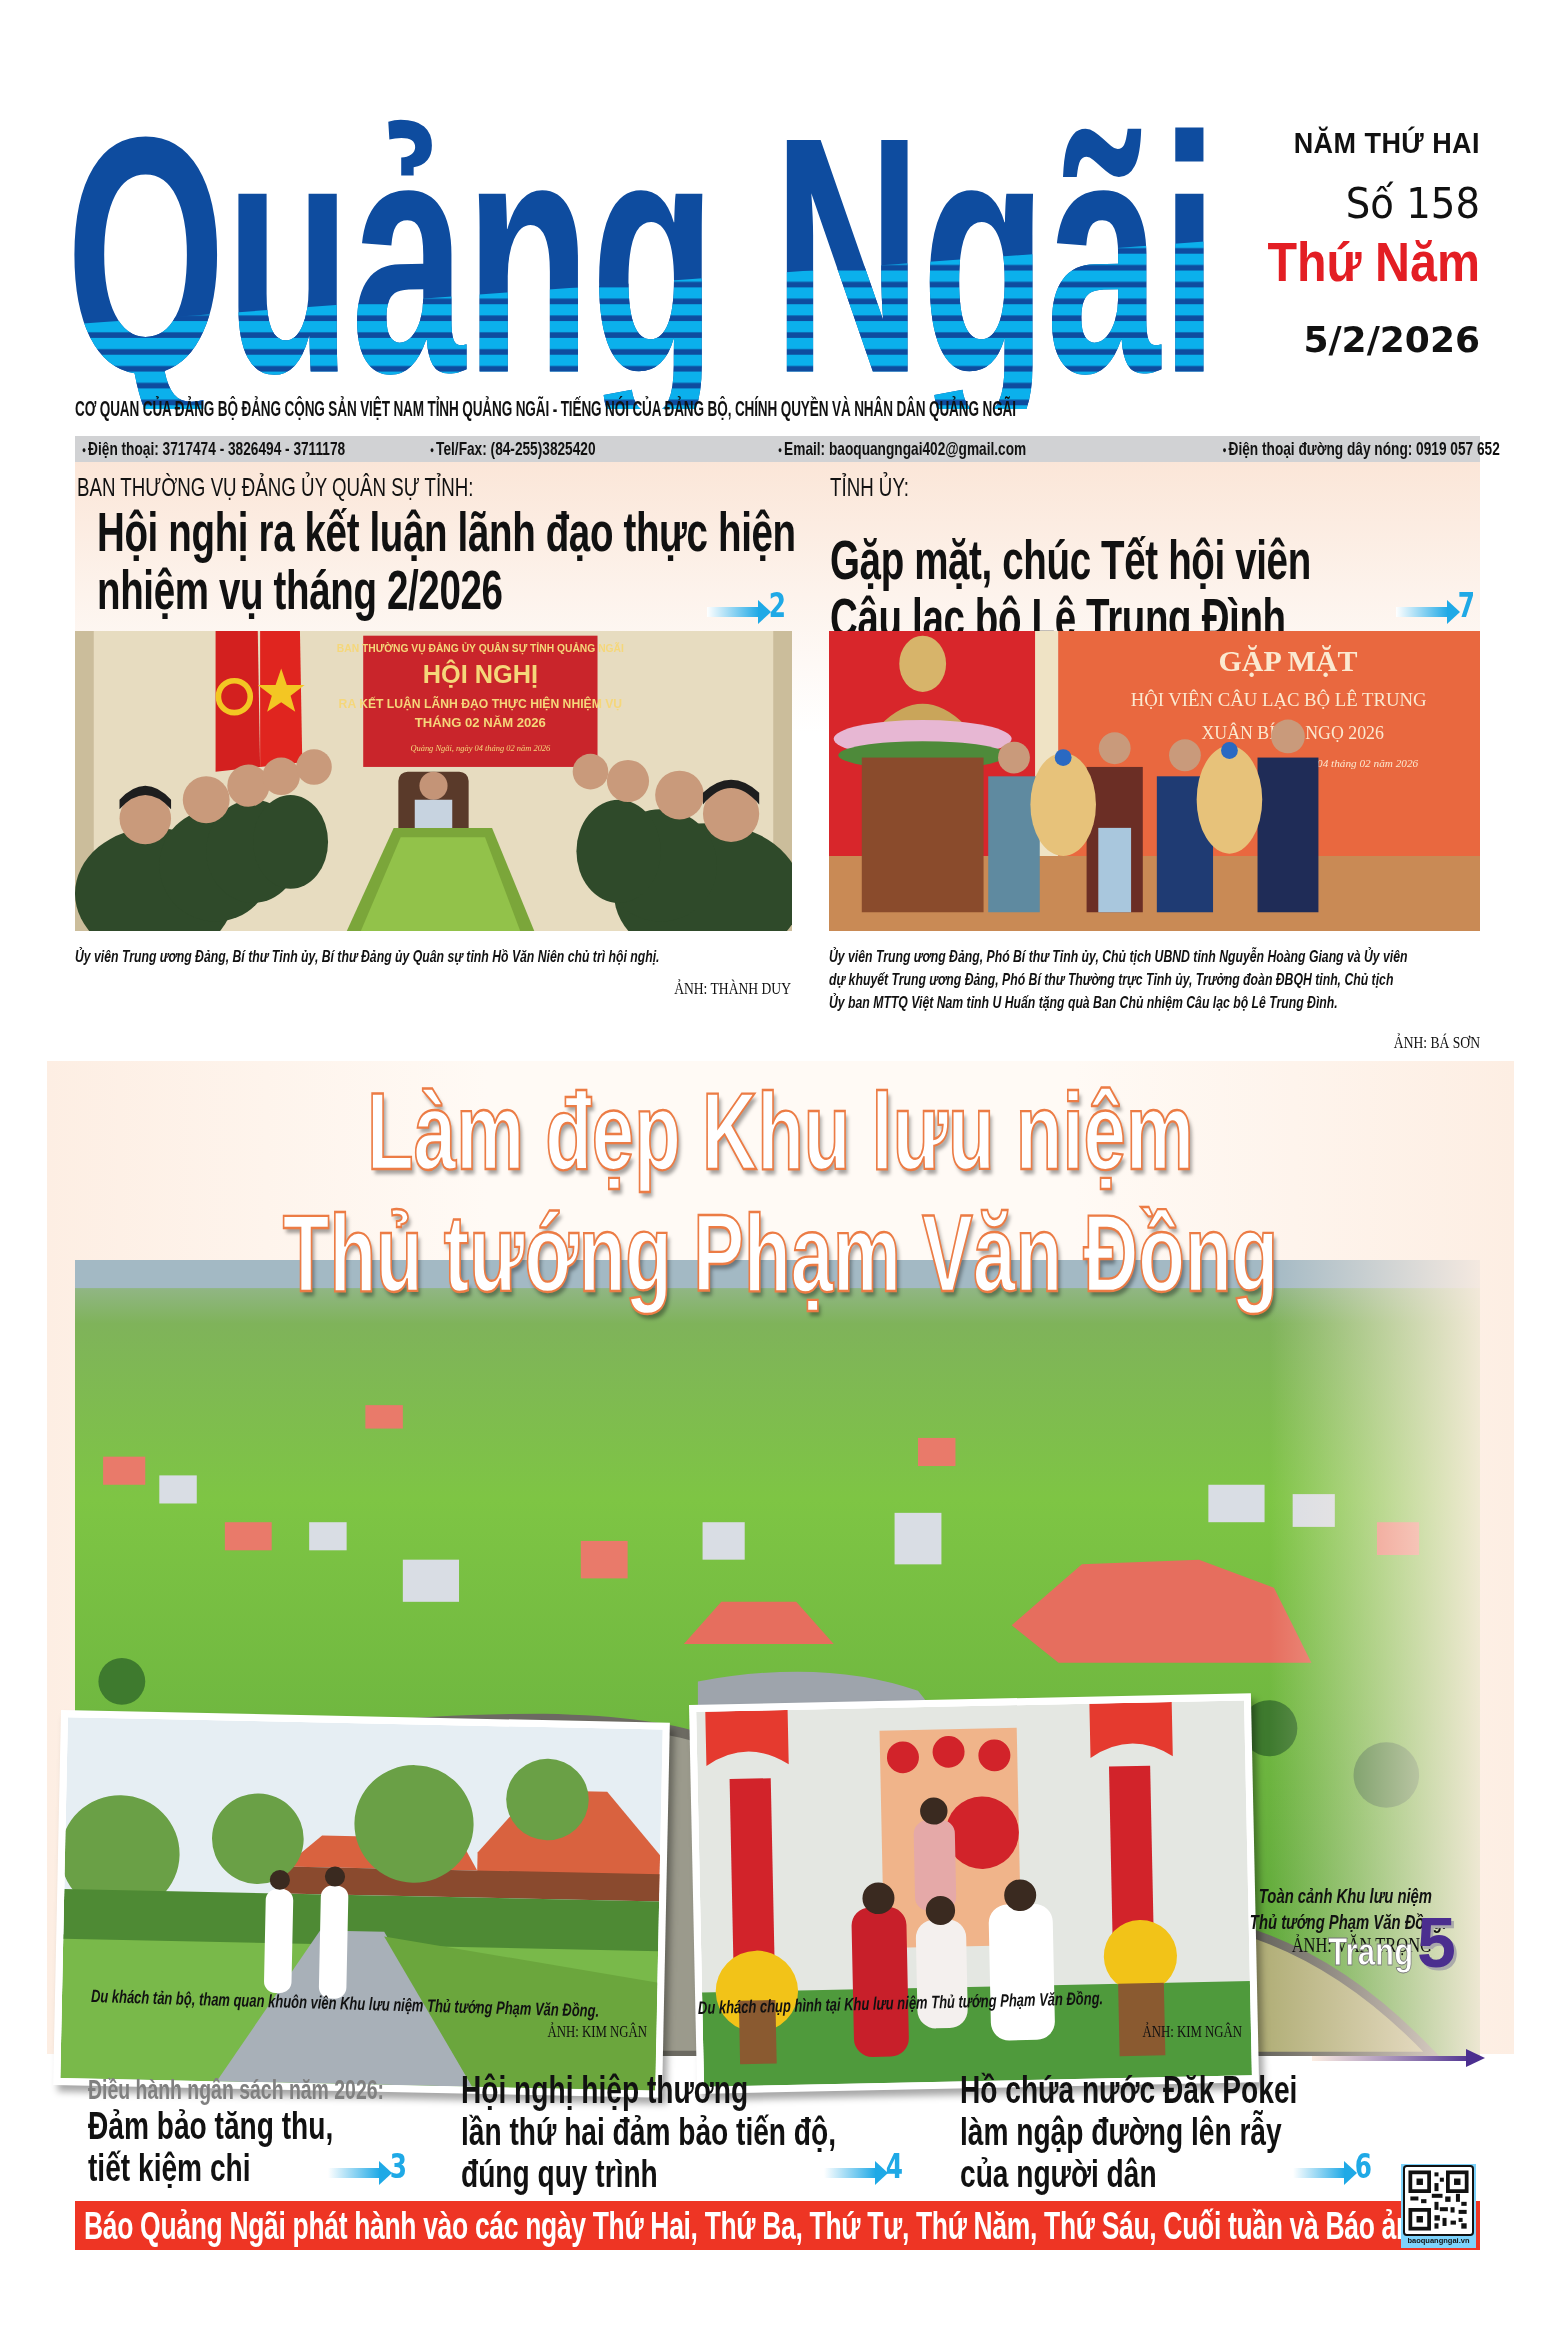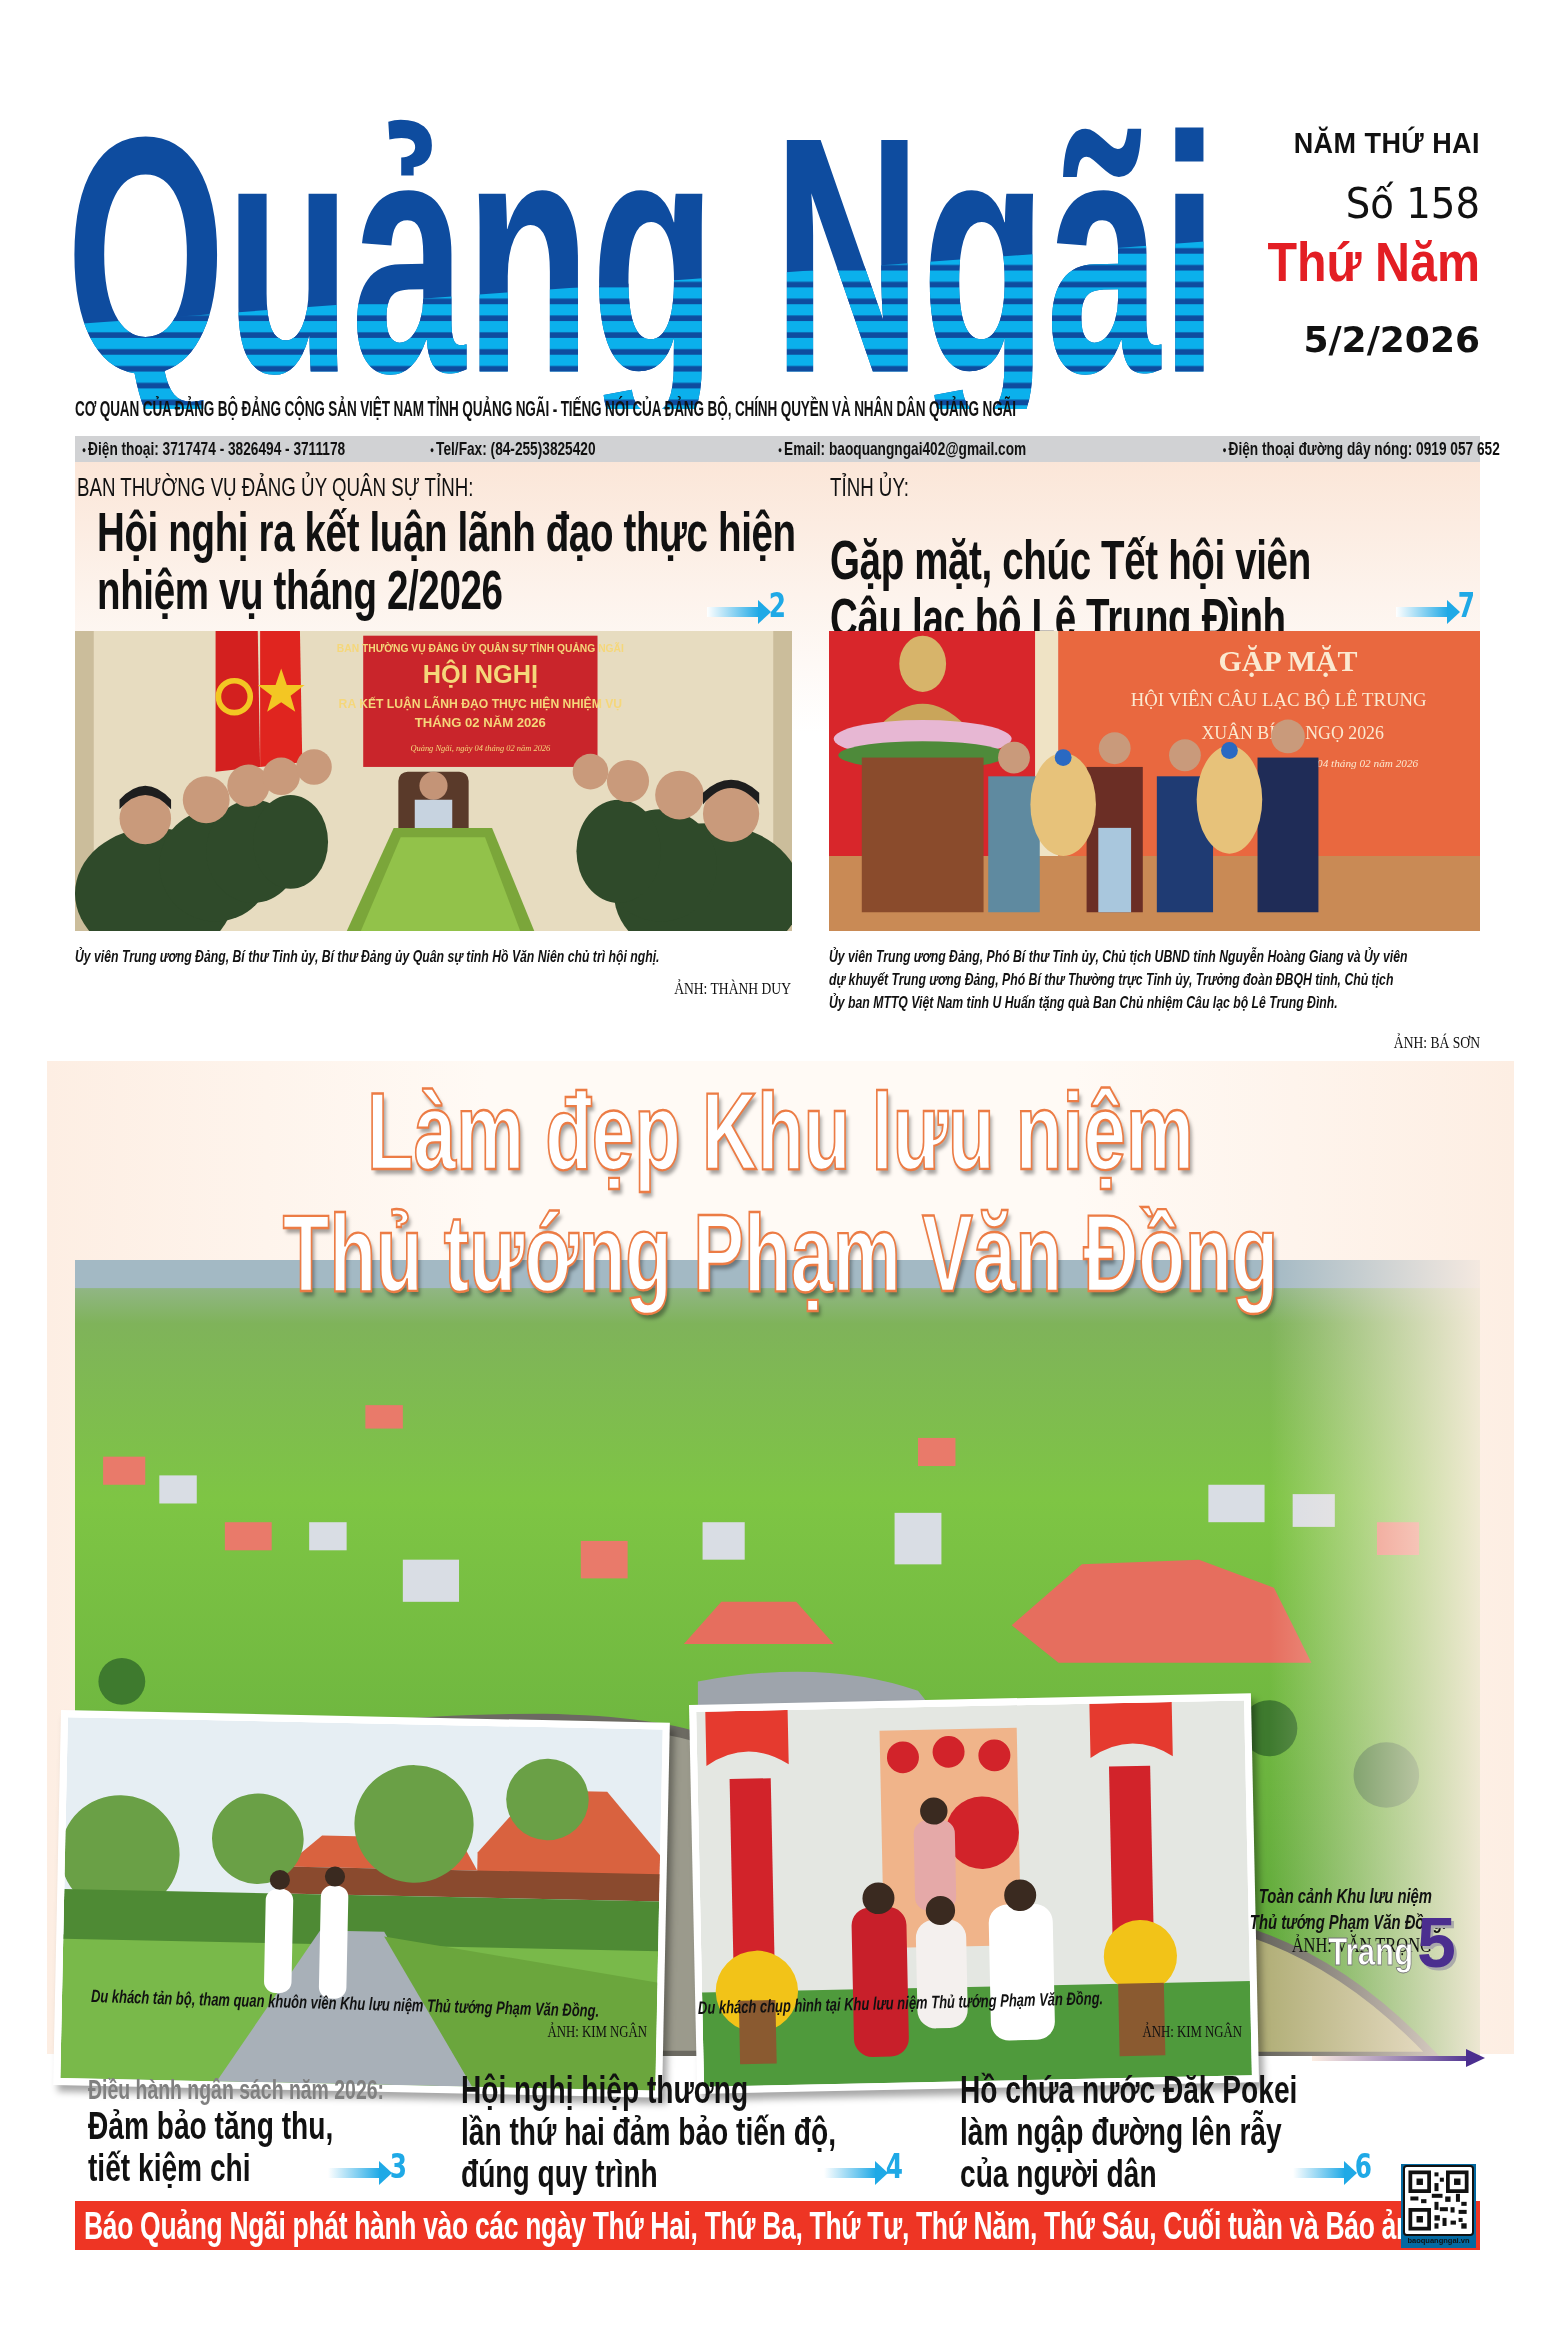--- a/index.html
+++ b/index.html
@@ -53,21 +53,21 @@
   .trang-arrow { height: 4.7px; background: linear-gradient(90deg, #fdeee3, #4b2e8f); }
   .trang-arrow::after { content: ""; position: absolute; right: -9.4px; top: -7.5px; border-left: 19px solid #4b2e8f; border-top: 9.8px solid transparent; border-bottom: 9.8px solid transparent; }
 
   
   .teaser-kicker { font-weight: 700; font-size: 27px; color: #808080; white-space: nowrap; transform: scaleX(0.72); transform-origin: left; }
   .teaser-head { font-weight: 700; font-size: 38px; line-height: 1.1; white-space: nowrap; transform: scaleX(0.74); transform-origin: left; }
 
   .footer-bar { left: 75px; top: 2201px; width: 1368px; height: 49px; background: #ee3524; display: flex; align-items: center; padding-left: 9.4px; }
   .footer-text { color: #fff; font-weight: 700; font-size: 39px; white-space: nowrap; transform: scaleX(0.68); transform-origin: left; letter-spacing: -0.5px; }
   .footer-bar-right { left: 1443px; top: 2201px; width: 37px; height: 49px; background: #ee3524; }
-  .qr-box { left: 1401px; top: 2164px; width: 75px; height: 84px; background: #0369a1; }
+  .qr-box { left: 1401px; top: 2164px; width: 75px; height: 84px; background: #7dd3fc; }
   .qr-frame { position: absolute; left: 1.9px; top: 0.9px; width: 71px; height: 71px; border: 2.8px solid #111; border-radius: 3.7px; background: #fff; }
   .qr-frame svg { width: 100%; height: 100%; }
   .qr-url { position: absolute; left: 0; top: 72px; width: 75px; text-align: center; font-weight: 700; font-size: 7.5px; }
 </style>
 </head>
 <body>
 
 <div class="abs masthead-logo">
   <svg viewBox="0 0 2460 620" preserveAspectRatio="none">
     <defs>

